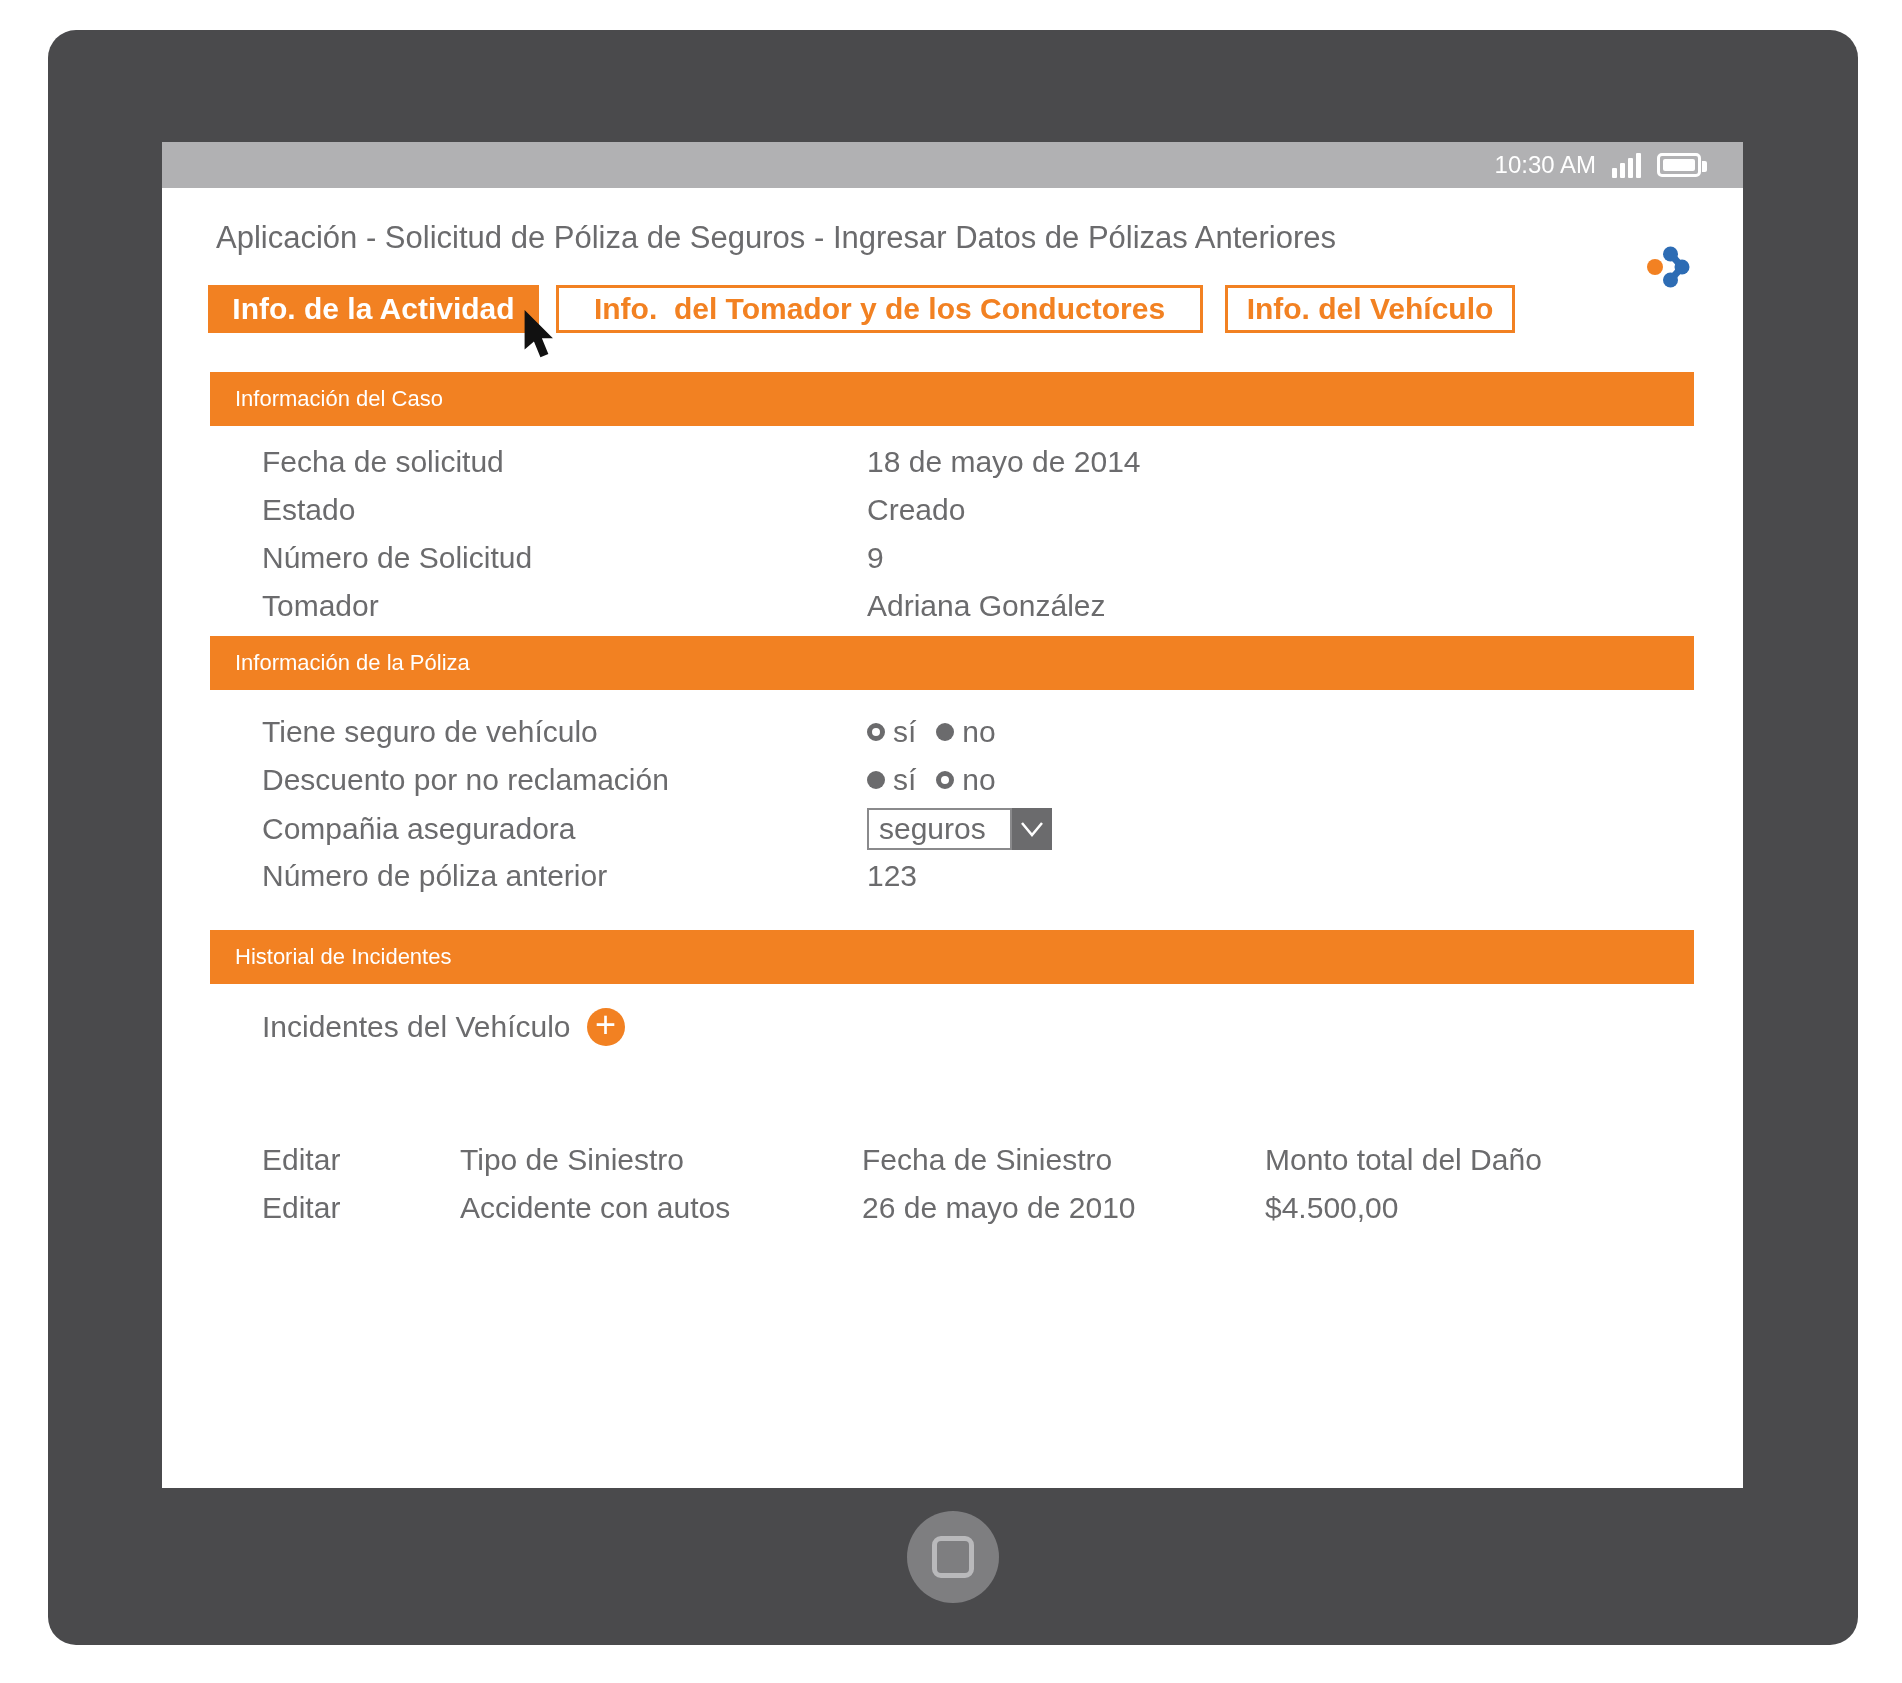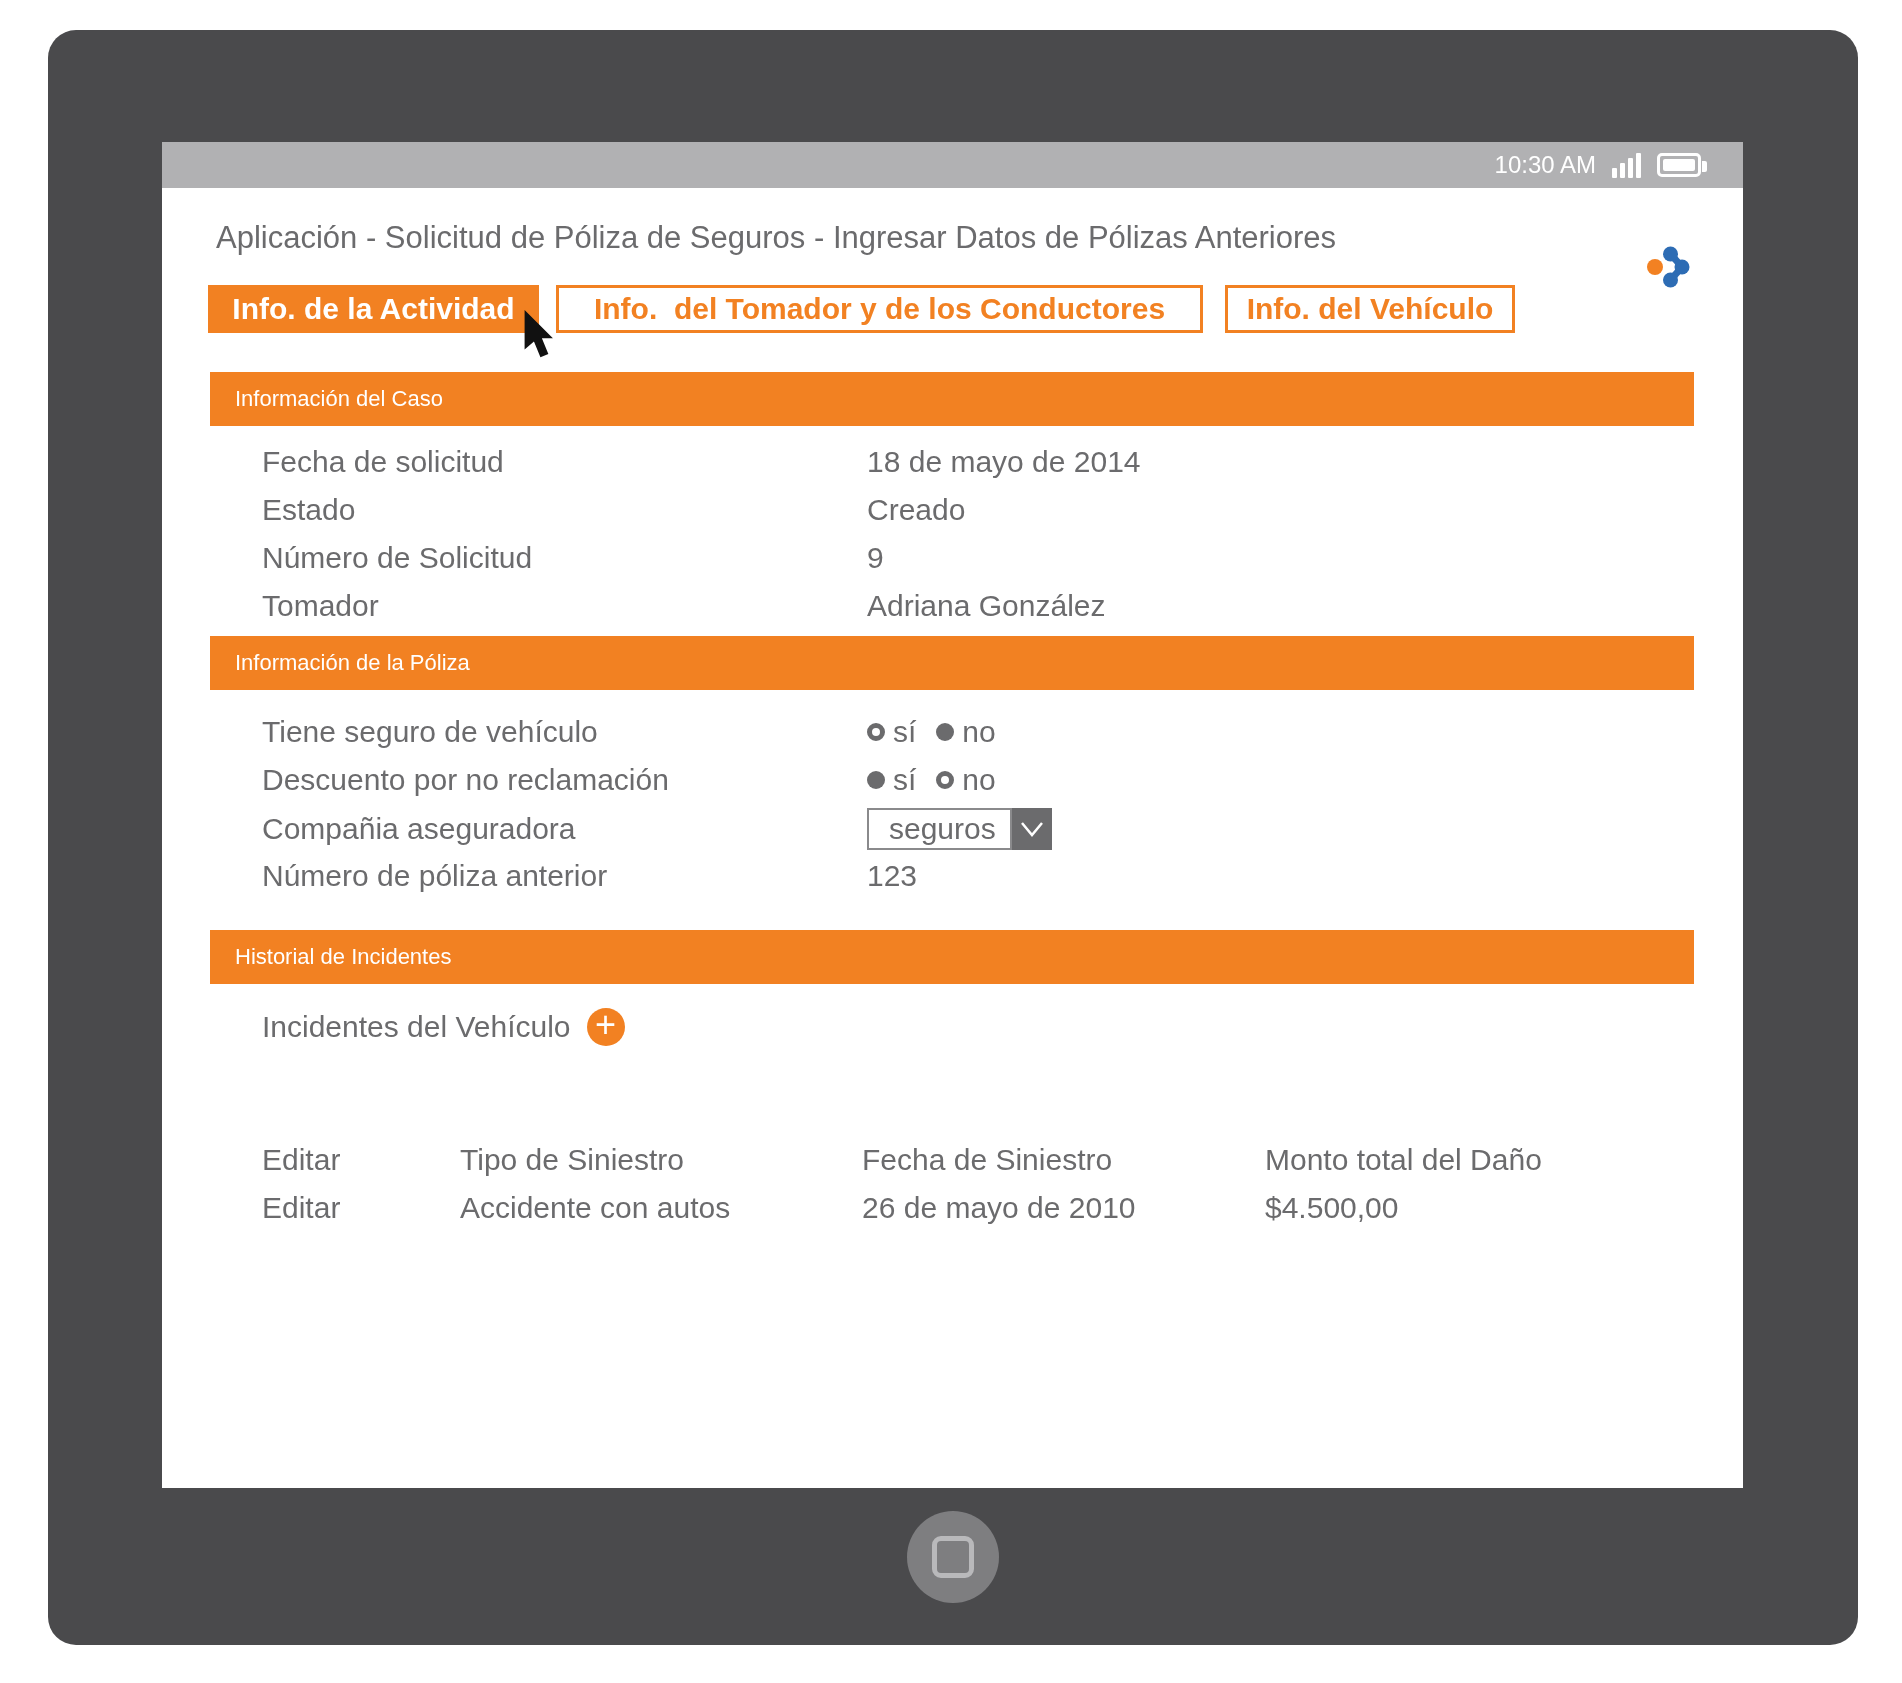--- a/index.html
+++ b/index.html
@@ -56,21 +56,21 @@
 
   .radiogrp { display:flex; align-items:center; }
   .radio { width:18px; height:18px; border-radius:50%; margin-right:8px; flex:none; cursor:pointer; }
   .radio.filled { background:#6B6B6D; }
   .radio.ring   { border:5px solid #6B6B6D; background:#fff; }
   .rlabel { cursor:pointer; }
   .rlabel.first { margin-right:20px; }
 
   .select { display:flex; align-items:stretch; cursor:pointer; }
   .sel-value { width:145px; height:42px; border:2px solid #8A8A8C; background:#fff;
-               display:flex; align-items:center; padding-left:20px; font-size:30px; color:#6B6B6D; }
+               display:flex; align-items:center; padding-left:10px; font-size:30px; color:#6B6B6D; }
   .sel-btn { width:40px; height:42px; background:#6B6B6D; display:flex; align-items:center;
              justify-content:center; }
 
   
   .subtitle-row { position:absolute; left:100px; top:863px; height:44px; display:flex;
                   align-items:center; gap:16px; font-size:30px; color:#6B6B6D; }
   .plus { width:38px; height:38px; border-radius:50%; background:#F28122; color:#fff;
           display:flex; align-items:center; justify-content:center; cursor:pointer; }
   .plus::before { content:"+"; font-size:36px; line-height:1; margin-top:-4px; }
 

